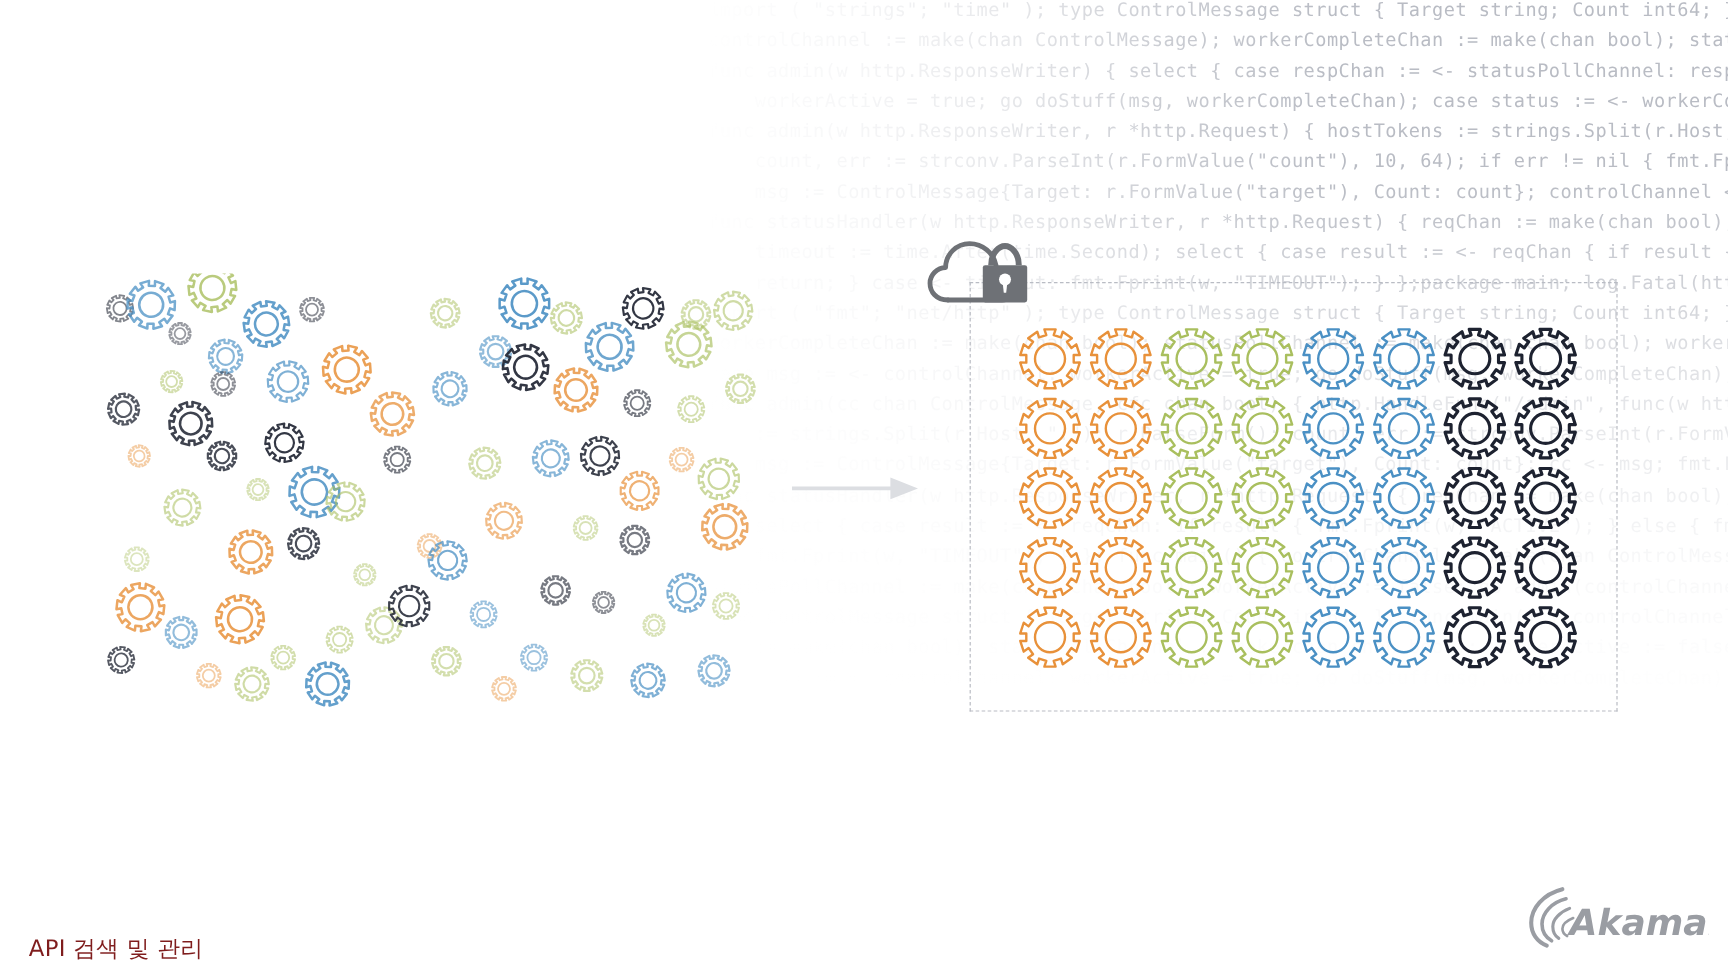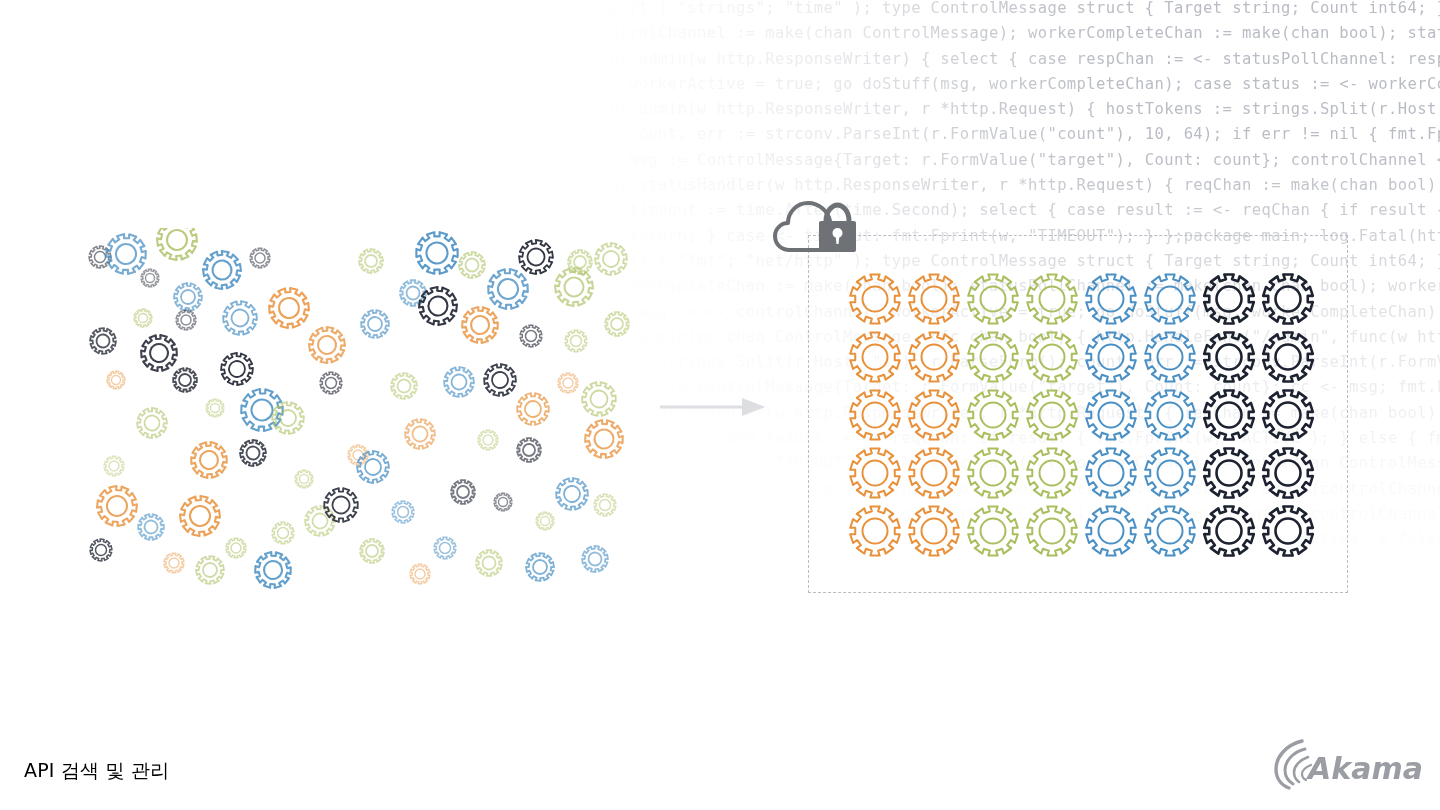--- a/index.html
+++ b/index.html
@@ -549,21 +549,21 @@
 
   <svg id="cloud-lock" viewBox="0 0 92 72">
     <path d="M18 60 C8 60 3 53 3 46 C3 39 9 33 16 33 C16 22 25 13 36 13 C47 13 56 21 58 31" fill="none" stroke="#6e7176" stroke-width="4" stroke-linecap="round" stroke-linejoin="round"></path>
     <path d="M18 60 L63 60 C69 60 73 56 74 51" fill="none" stroke="#6e7176" stroke-width="4" stroke-linecap="round"></path>
     <rect x="47" y="31" width="37" height="31" rx="2" fill="#6e7176"></rect>
     <path d="M54 31 C54 20 61 15 65.5 15 C70 15 77 20 77 31" fill="none" stroke="#6e7176" stroke-width="5"></path>
     <circle cx="65.5" cy="43" r="5" fill="#ffffff"></circle>
     <path d="M63.5 45 L67.5 45 L66.5 54 L64.5 54 Z" fill="#ffffff"></path>
   </svg>
 
-  <div id="caption" style="color: #000000;">API 검색 및 관리</div>
+  <div id="caption" style="color: #7f1d1d; margin-top: 20px;">API 검색 및 관리</div>
 
   <svg id="logo" viewBox="0 0 152 56">
     <g fill="none" stroke="#9a9da3" stroke-linecap="round">
       <path d="M30 6 C14 10 4 22 4 34 C4 43 9 50 17 53" stroke-width="3.4"></path>
       <path d="M33 14 C21 17 13 26 13 35 C13 41 16 46 21 49" stroke-width="3"></path>
       <path d="M36 22 C28 25 22 31 22 37 C22 41 24 45 27 47" stroke-width="2.6"></path>
       <path d="M39 30 C34 32 30 35 30 39 C30 42 32 44 34 45" stroke-width="2.2"></path>
     </g>
     <g fill="#9a9da3" font-family="'DejaVu Sans','Liberation Sans',sans-serif" font-size="30" font-weight="bold" font-style="italic">
       <text x="36" y="44">Akamai</text>

